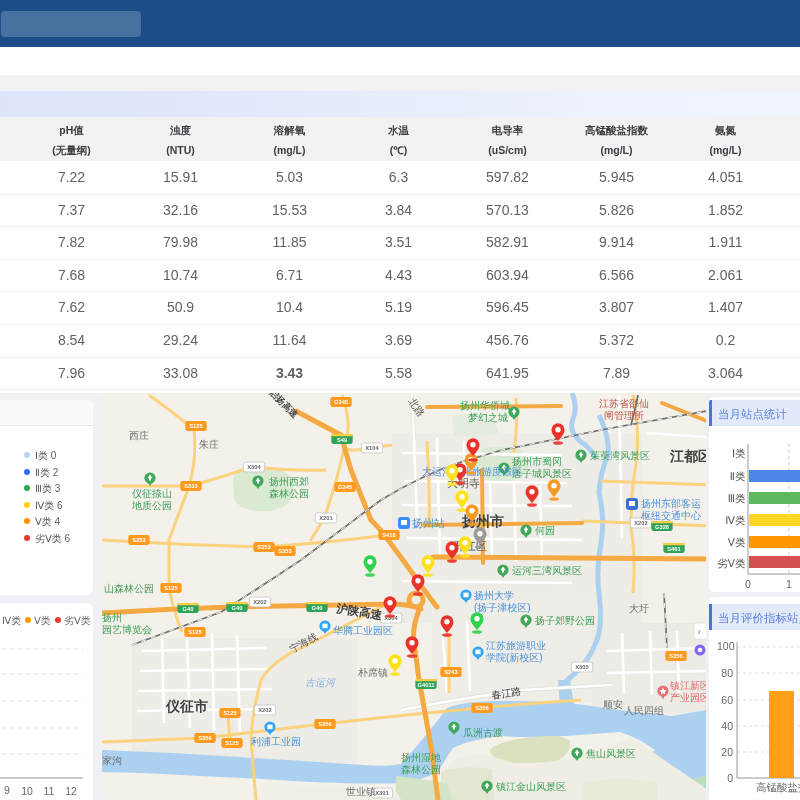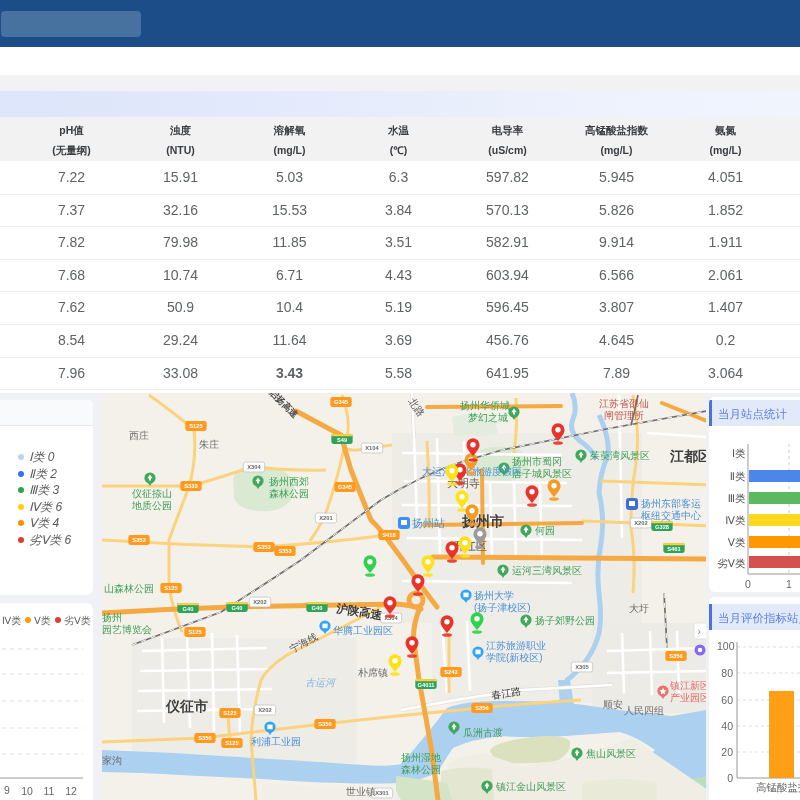--- a/index.html
+++ b/index.html
@@ -16,21 +16,21 @@
   #thead{left:0;top:117px;width:800px;height:44px;background:#f2f2f2;}
   .th{position:absolute;width:109px;text-align:center;color:#3a3d42;font-size:10.5px;font-weight:bold;line-height:20px;top:3px;}
   #tbody{left:0;top:161px;width:800px;height:229px;background:#fff;}
   .tr{position:absolute;left:0;width:800px;height:32.6px;border-bottom:1px solid #ebeef5;}
   .td{position:absolute;width:109px;text-align:center;color:#5f6266;font-size:14px;line-height:32px;}
   
   #lower{left:0;top:393px;width:800px;height:407px;background:#eff1f4;}
   .card{position:absolute;background:#fff;border-radius:6px;}
   #lcard1{left:-8px;top:400px;width:101px;height:195px;}
   #lcard1 .hd{position:absolute;left:0;top:0;width:100%;height:25px;background:#f8fafc;border-bottom:1px solid #e8e8ea;border-radius:6px 6px 0 0;}
-  .lg-item{position:absolute;left:26px;font-size:12px;color:#5c5c5c;white-space:nowrap;font-style:italic;}
+  .lg-item{position:absolute;left:32px;font-size:10px;color:#5c5c5c;white-space:nowrap;}
   .lg-dot{display:inline-block;width:6px;height:6px;border-radius:50%;margin-right:5px;vertical-align:1px;}
   #lcard2{left:-8px;top:603px;width:101px;height:205px;}
   #rcard1{left:709px;top:397px;width:99px;height:195px;overflow:hidden;}
   #rcard2{left:709px;top:597px;width:99px;height:211px;overflow:hidden;}
   .ptitle{position:absolute;left:0;width:100%;height:25.5px;background:#e2eaf9;}
   .ptitle .bar{position:absolute;left:0;top:0;width:2.5px;height:25.5px;background:#4a73d8;}
   .ptitle .tx{position:absolute;left:9px;top:7px;font-size:11.5px;color:#5b80e0;white-space:nowrap;}
   
   #map{left:102px;top:393px;width:604px;height:407px;overflow:hidden;border-radius:4px;}
 </style>
@@ -98,21 +98,21 @@
       <div class="td" style="left: 453px;">596.45</div>
       <div class="td" style="left: 562px;">3.807</div>
       <div class="td" style="left: 671px;">1.407</div>
     </div>
     <div class="tr" style="top: 163px;">
       <div class="td" style="left: 17px;">8.54</div>
       <div class="td" style="left: 126px;">29.24</div>
       <div class="td" style="left: 235px;">11.64</div>
       <div class="td" style="left: 344px;">3.69</div>
       <div class="td" style="left: 453px;">456.76</div>
-      <div class="td" style="left: 562px;">4.645</div>
+      <div class="td" style="left: 562px;">5.372</div>
       <div class="td" style="left: 671px;">0.2</div>
     </div>
     <div class="tr" style="top: 195.6px;">
       <div class="td" style="left: 17px;">7.96</div>
       <div class="td" style="left: 126px;">33.08</div>
       <div class="td" style="left: 235px; font-weight: bold;">3.43</div>
       <div class="td" style="left: 344px;">5.58</div>
       <div class="td" style="left: 453px;">641.95</div>
       <div class="td" style="left: 562px;">7.89</div>
       <div class="td" style="left: 671px;">3.064</div>

